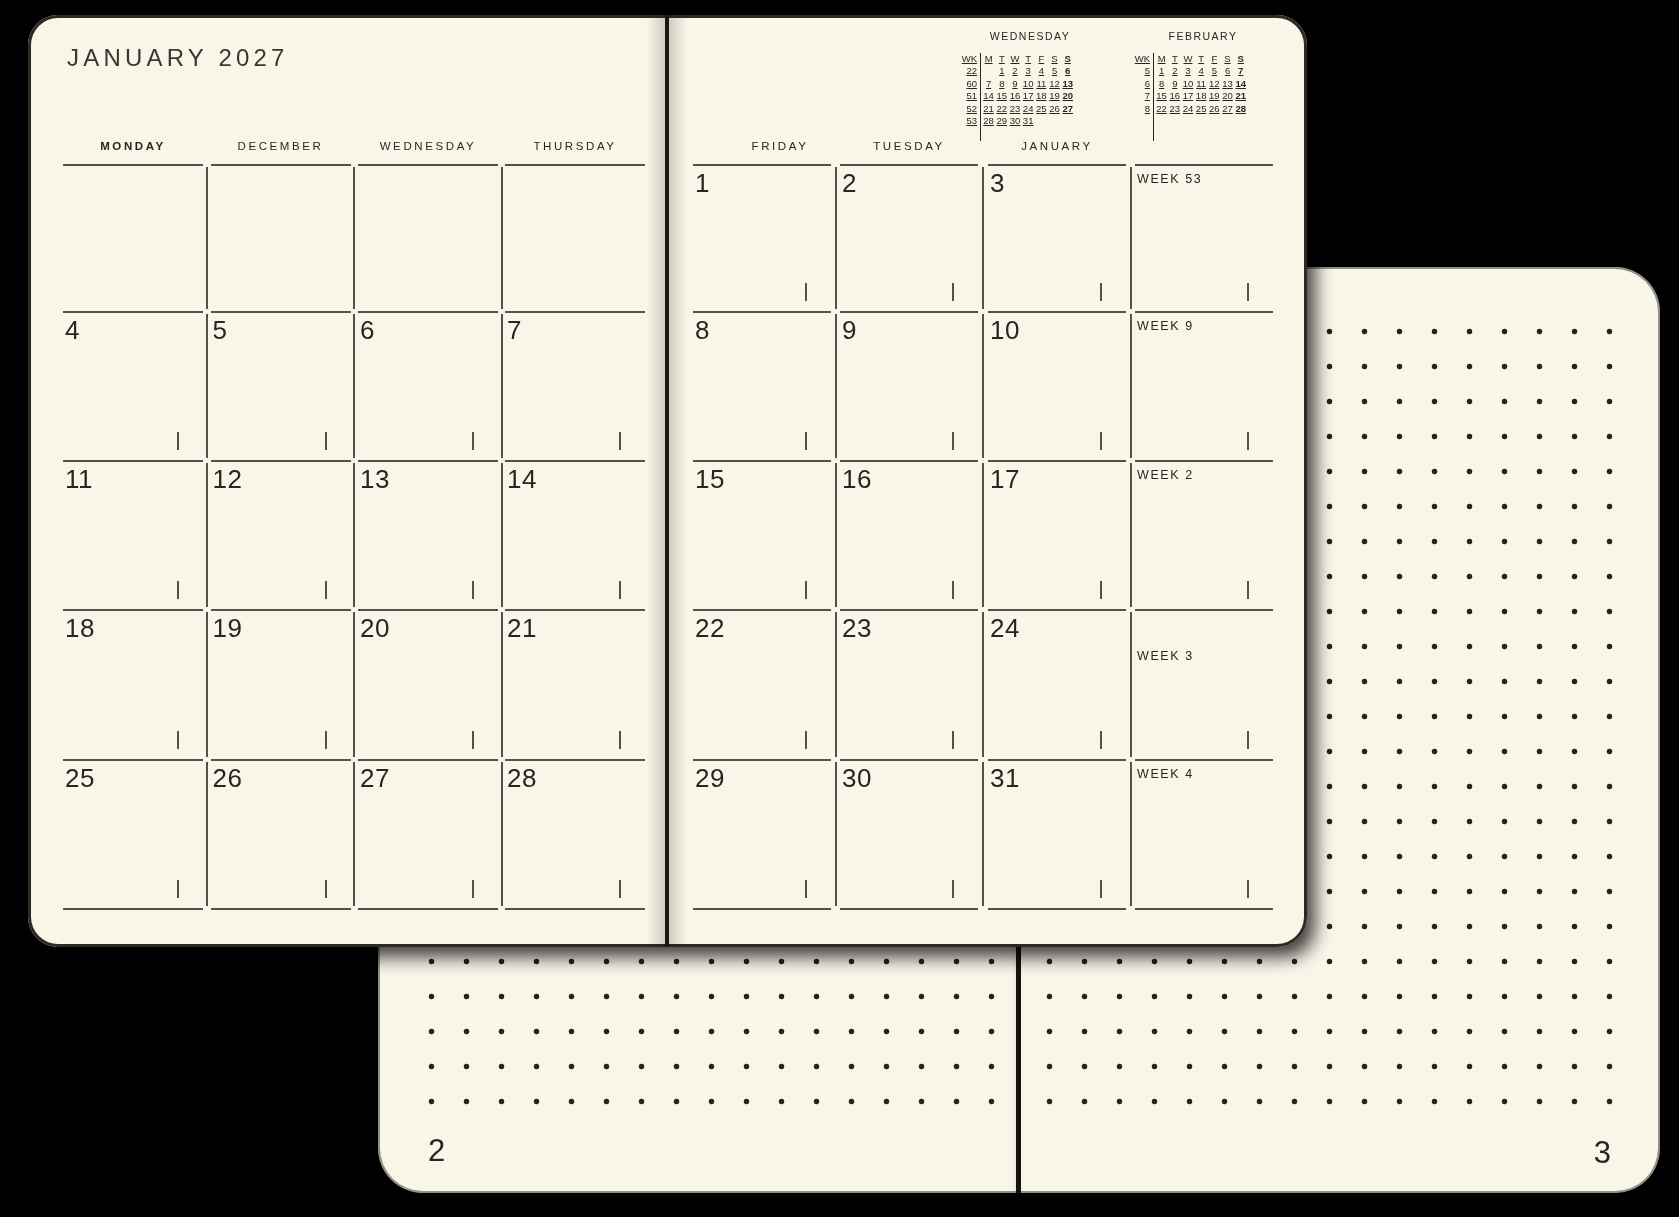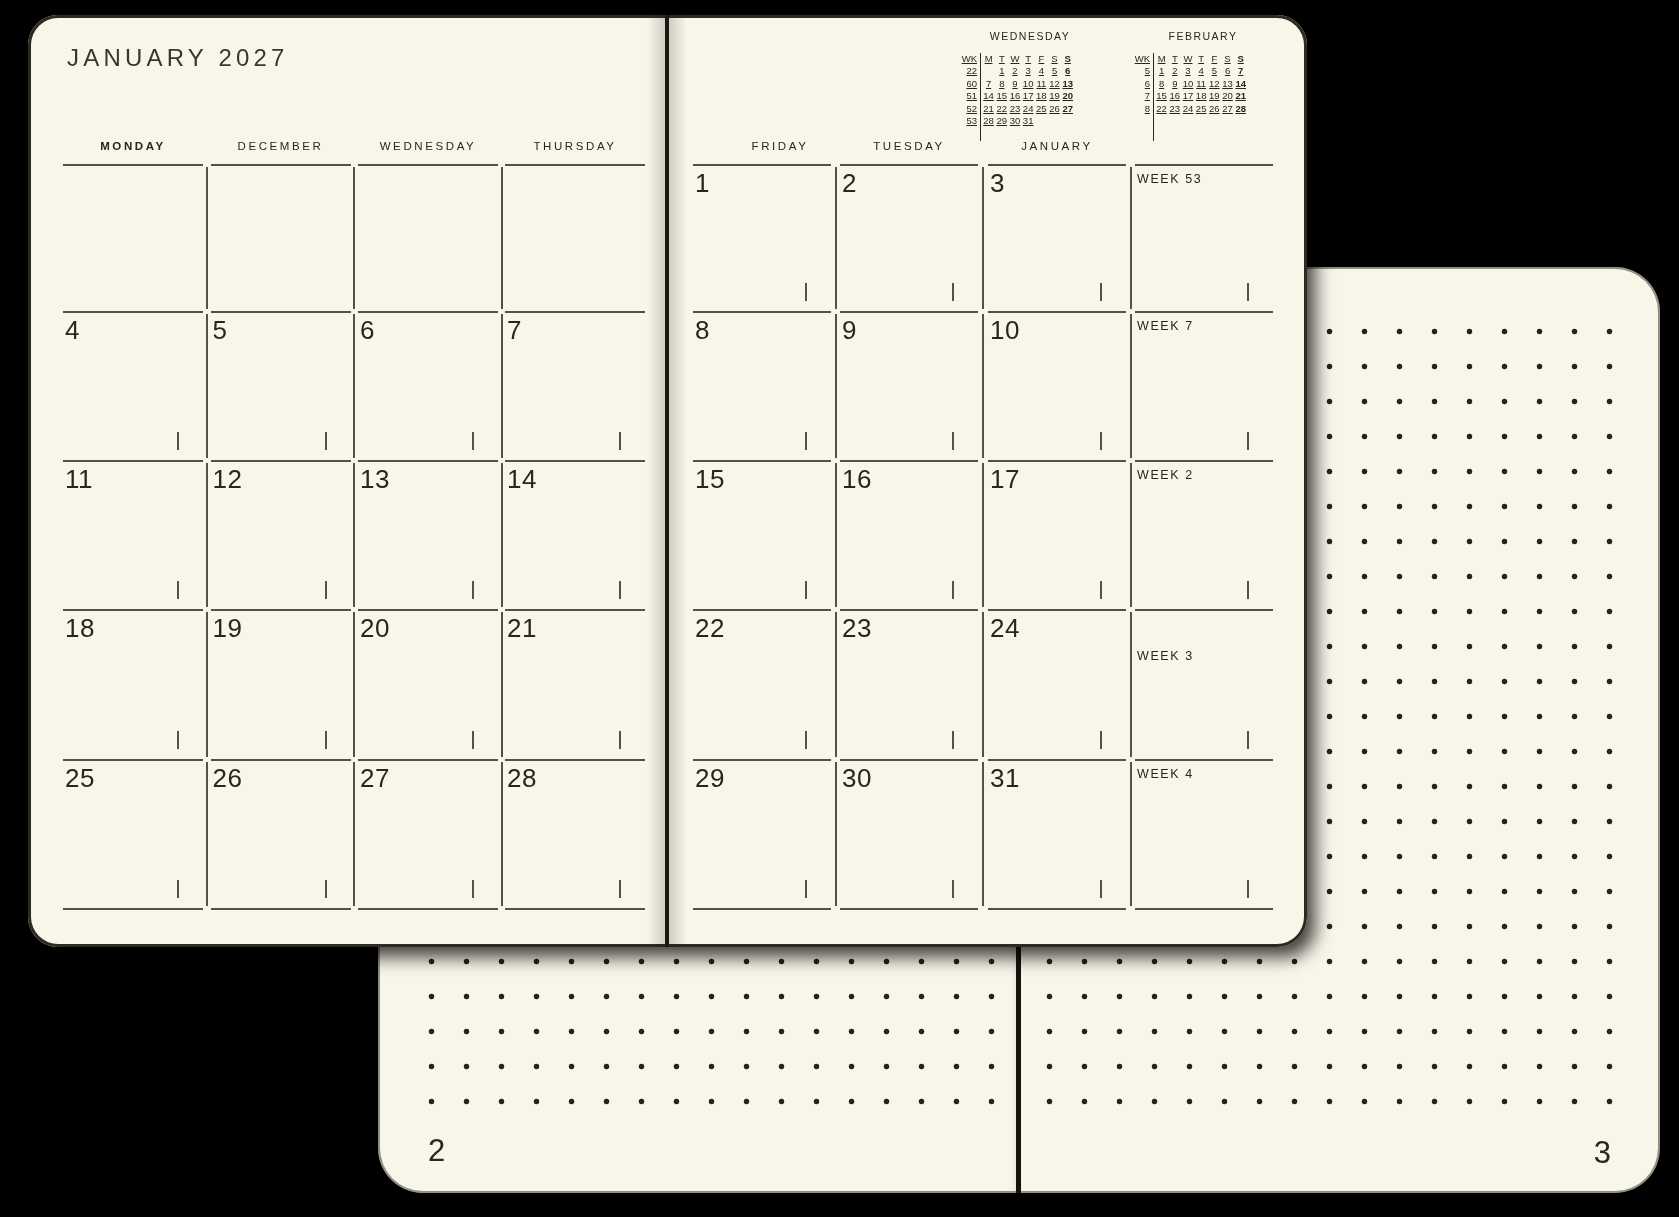--- a/index.html
+++ b/index.html
@@ -363,21 +363,21 @@
         <div class="daynum" style="left: 962px; top: 155px;">3</div>
         <div class="tick" style="left: 1072px; top: 268px;"></div>
         <div class="weeklabel" style="left: 1109px; top: 158px;">WEEK 53</div>
         <div class="tick" style="left: 1219px; top: 268px;"></div>
         <div class="daynum" style="left: 667px; top: 302px;">8</div>
         <div class="tick" style="left: 777px; top: 417px;"></div>
         <div class="daynum" style="left: 814px; top: 302px;">9</div>
         <div class="tick" style="left: 924px; top: 417px;"></div>
         <div class="daynum" style="left: 962px; top: 302px;">10</div>
         <div class="tick" style="left: 1072px; top: 417px;"></div>
-        <div class="weeklabel" style="left: 1109px; top: 305px;">WEEK 7</div>
+        <div class="weeklabel" style="left: 1109px; top: 305px;">WEEK 9</div>
         <div class="tick" style="left: 1219px; top: 417px;"></div>
         <div class="daynum" style="left: 667px; top: 451px;">15</div>
         <div class="tick" style="left: 777px; top: 566px;"></div>
         <div class="daynum" style="left: 814px; top: 451px;">16</div>
         <div class="tick" style="left: 924px; top: 566px;"></div>
         <div class="daynum" style="left: 962px; top: 451px;">17</div>
         <div class="tick" style="left: 1072px; top: 566px;"></div>
         <div class="weeklabel" style="left: 1109px; top: 454px;">WEEK 2</div>
         <div class="tick" style="left: 1219px; top: 566px;"></div>
         <div class="daynum" style="left: 667px; top: 600px;">22</div>

